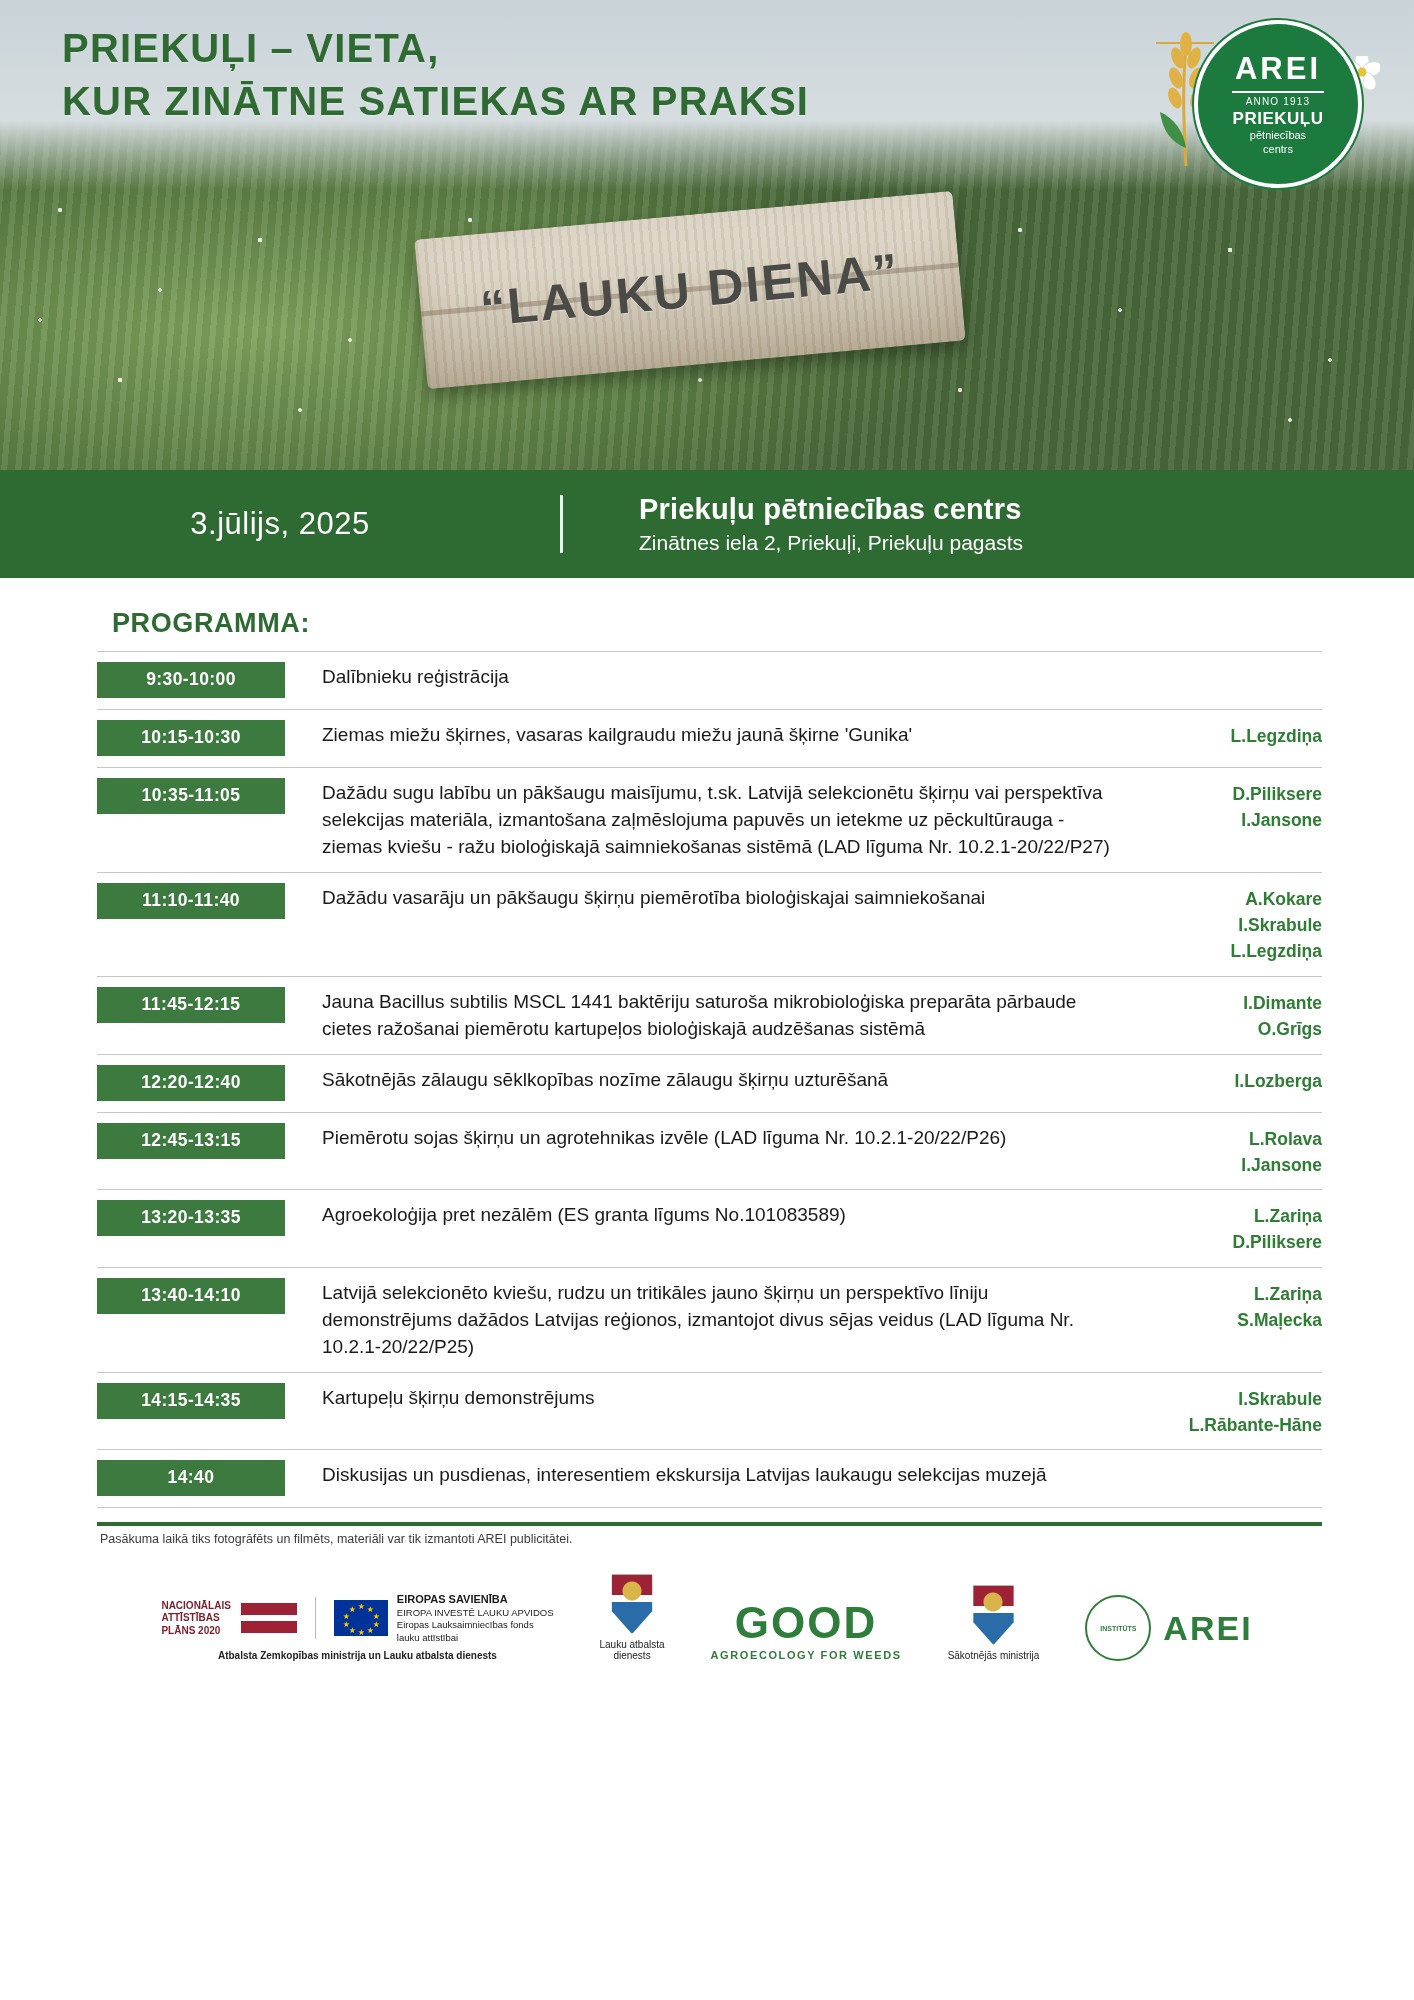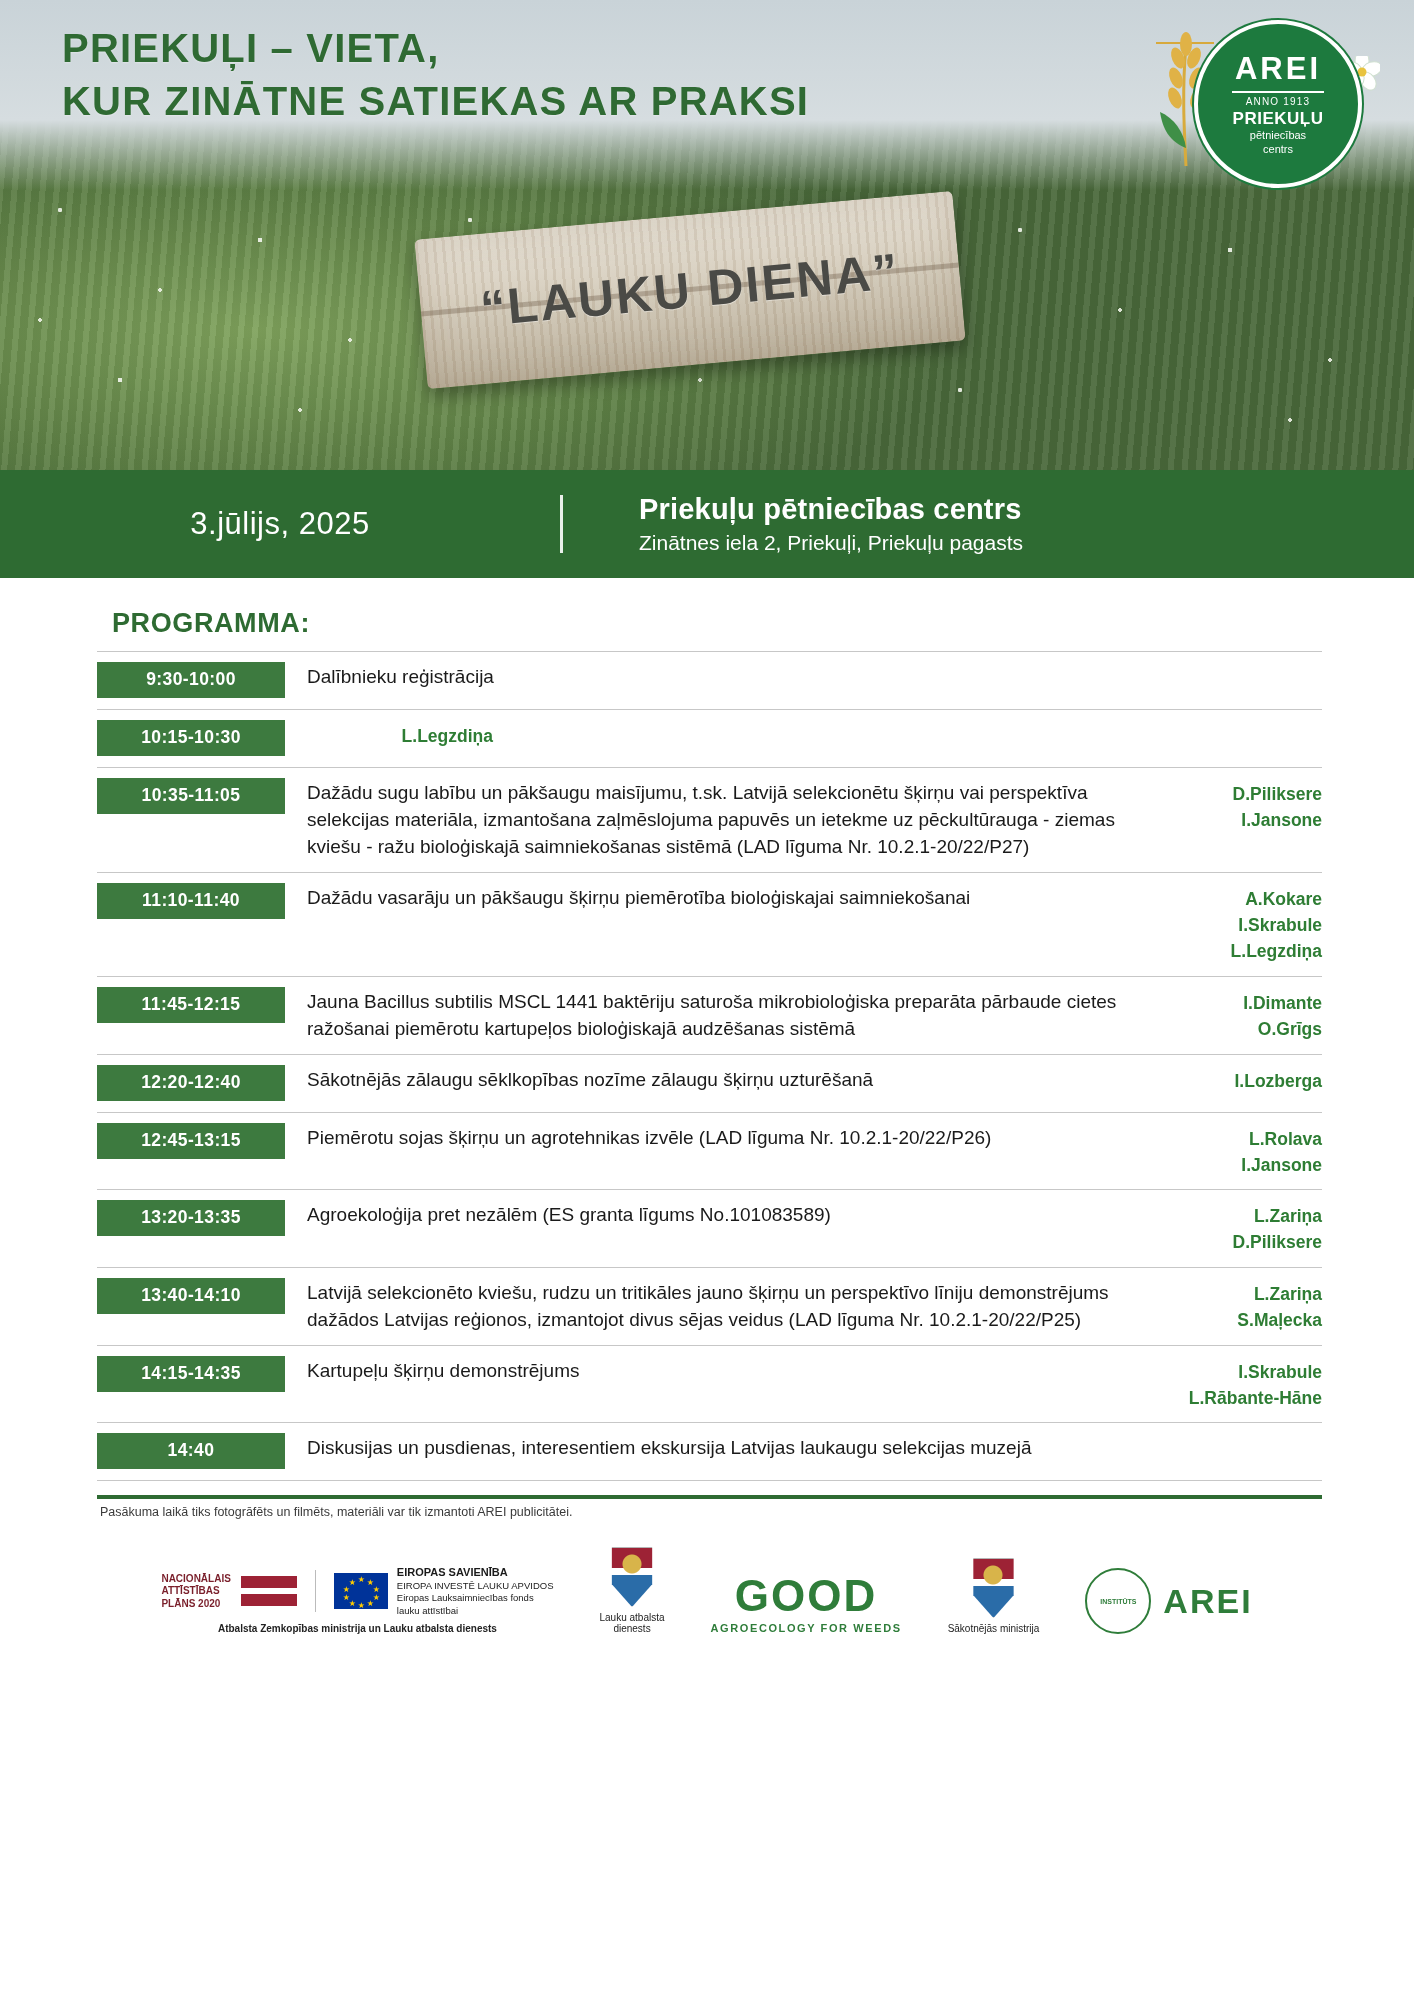--- a/index.html
+++ b/index.html
@@ -215,21 +215,21 @@
   .row {
     display: flex;
     align-items: flex-start;
     border-bottom: 1px solid #c7c7c7;
     padding: 10px 0 11px 0;
     min-height: 36px;
   }
   .row:first-child { border-top: 1px solid #c7c7c7; }
   .time {
     flex: 0 0 188px;
-    margin-right: 22px;
+    margin-right: 37px;
     background: #3d7a3f;
     color: #ffffff;
     font-size: 17.5px;
     font-weight: bold;
     letter-spacing: .4px;
     text-align: center;
     padding: 7px 0 8px;
     align-self: flex-start;
   }
   .desc {
@@ -385,20 +385,21 @@
 <div class="program-title">PROGRAMMA:</div>
 
 <div class="rows">
     <div class="row">
       <div class="time">9:30-10:00</div>
       <div class="desc">Dalībnieku reģistrācija</div>
       <div class="speakers"></div>
     </div>
     <div class="row">
       <div class="time">10:15-10:30</div>
+      <div class="desc">Ziemas miežu šķirnes, vasaras kailgraudu miežu jaunā šķirne 'Gunika'</div>
       <div class="speakers">
         <div>L.Legzdiņa</div>
       </div>
     </div>
     <div class="row">
       <div class="time">10:35-11:05</div>
       <div class="desc">Dažādu sugu labību un pākšaugu maisījumu, t.sk. Latvijā selekcionētu šķirņu vai perspektīva selekcijas materiāla, izmantošana zaļmēslojuma papuvēs un ietekme uz pēckultūrauga - ziemas kviešu - ražu bioloģiskajā saimniekošanas sistēmā (LAD līguma Nr. 10.2.1-20/22/P27)</div>
       <div class="speakers">
         <div>D.Piliksere</div>
         <div>I.Jansone</div>

